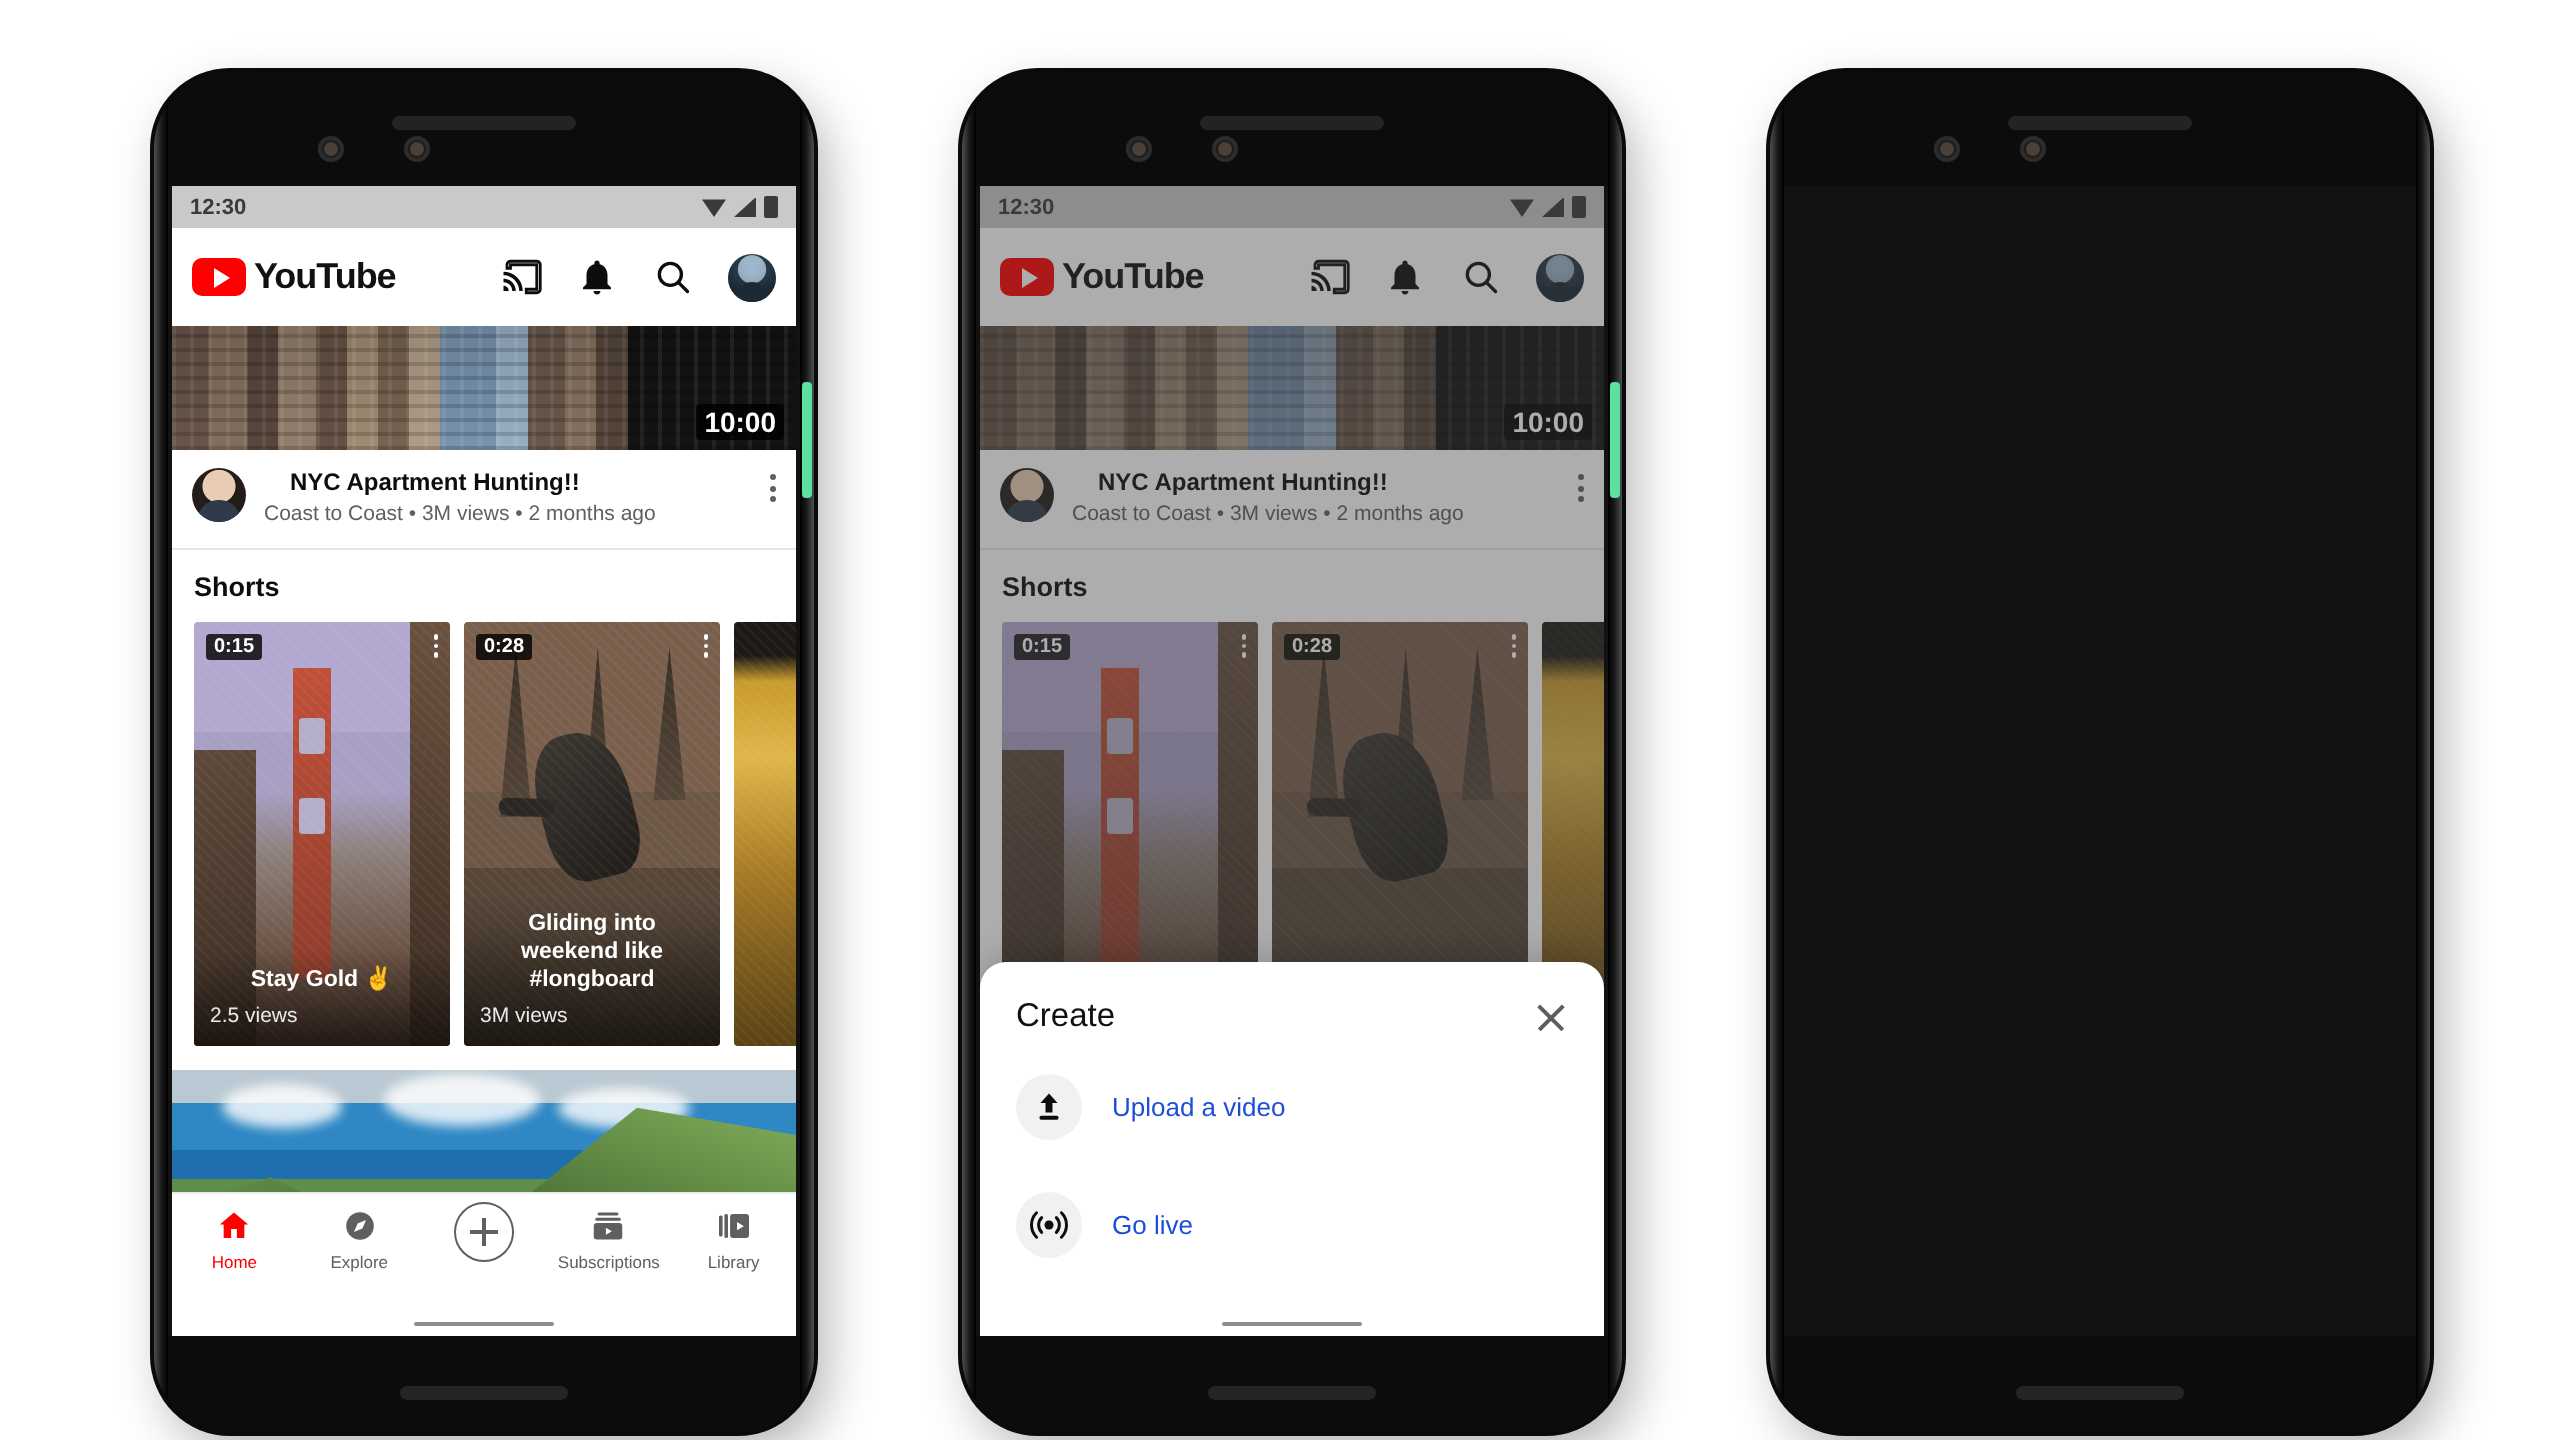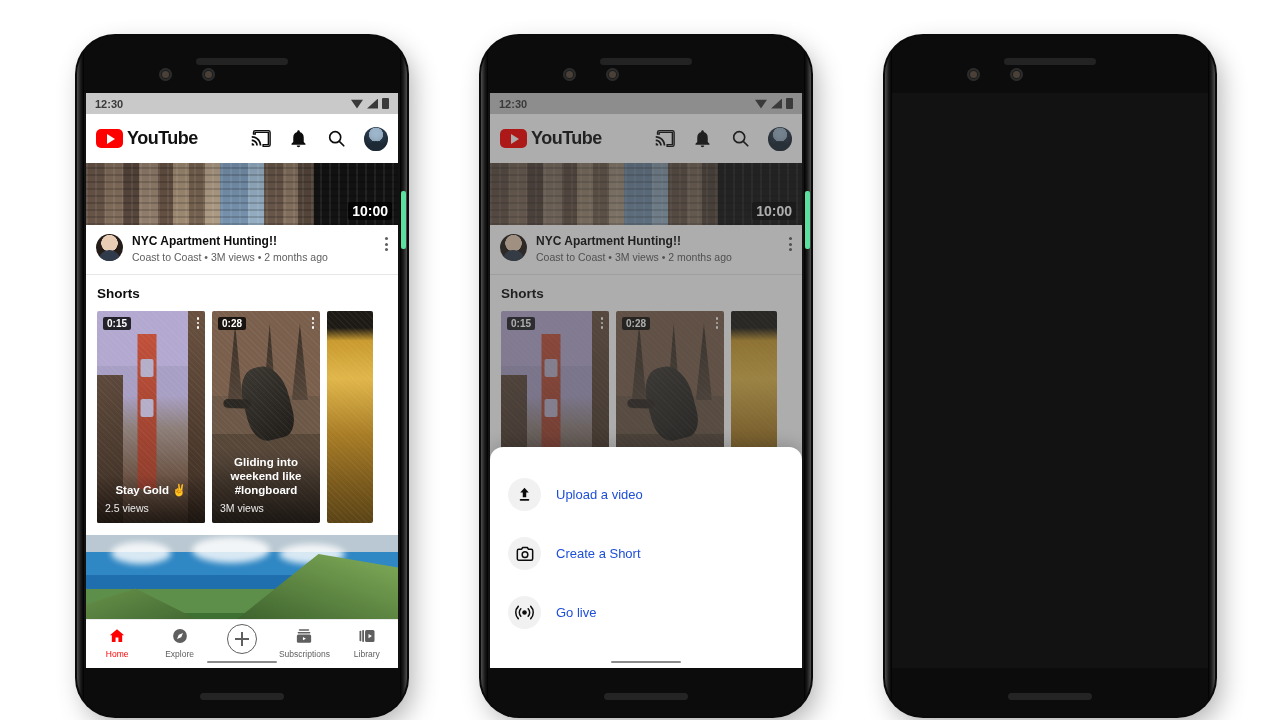--- a/index.html
+++ b/index.html
@@ -154,31 +154,31 @@
   }
   .ch-avatar {
     width: 27px; height: 27px; border-radius: 50%; flex: none; position: relative;
     background: radial-gradient(circle at 50% 34%, #e8cdb4 0 36%, #241c18 38% 100%);
     overflow: hidden;
   }
   .ch-avatar::after {
     content:""; position:absolute; left:3px; bottom:0; width:21px; height:11px;
     border-radius: 10px 10px 0 0; background:#2f3b4a;
   }
-  .v-title { font-size: 12px; font-weight: bold; color: #0d0d0d; line-height: 1.25; }
+  .v-title { font-size: 12px; font-weight: bold; color: #0d0d0d; line-height: 1.25; margin-left: 13px; }
   .v-sub { font-size: 10.5px; color: #606060; margin-top: 2px; }
   .kebab { margin-left: auto; display: flex; flex-direction: column; gap: 2.5px; padding-top: 3px; }
   .kebab i { width: 3px; height: 3px; border-radius: 50%; background: #606060; display:block; }
 
   
   .shorts-sec { border-top: 1px solid #e6e6e6; padding: 11px 0 0; background: #fff; }
   .shorts-title { font-size: 13.5px; font-weight: bold; color: #0d0d0d; padding: 0 11px 10px; }
   .shorts-row { display: flex; gap: 7px; padding: 0 11px; }
   .short-card {
-    width: 108px; height: 212px; flex: none; position: relative;
+    width: 128px; height: 212px; flex: none; position: relative;
     border-radius: 2px; overflow: hidden;
   }
   .short-card.c1 {
     background:
       linear-gradient(180deg, #b3a8cf 0 26%, #a89fc4 26% 40%, #8d7f7a 55%, #6b5344 78%, #4a382c 100%);
   }
   .short-card.c1 .bridge {
     position: absolute; left: 46%; top: 11%; width: 19px; height: 73%;
     transform: translateX(-50%);
     background: linear-gradient(180deg,#c1503a,#8f3d2c);
@@ -262,21 +262,21 @@
     clip-path: polygon(100% 100%, 100% 18%, 46% 0, 0 72%, 0 100%);
   }
   .scenic .valley {
     position:absolute; left:28%; bottom:0; width:34%; height:26%;
     background: linear-gradient(180deg,#a7cc79,#6d9a49);
     clip-path: polygon(18% 100%, 0 0, 100% 12%, 84% 100%);
   }
 
   
   .botnav {
-    position: absolute; left: 0; right: 0; bottom: 0; height: 49px;
+    position: absolute; left: 0; right: 0; bottom: 0; height: 72px;
     background: #fff; display: flex; align-items: flex-start;
     padding-top: 7px; border-top: 1px solid #ececec; z-index: 3;
   }
   .nav-item {
     flex: 1; display: flex; flex-direction: column; align-items: center; gap: 4px;
   }
   .nav-lbl { font-size: 8.5px; color: #606060; }
   .nav-item.active .nav-lbl { color: #ff0000; }
   .nav-ic { width: 18px; height: 18px; display:block; }
   .plus-btn {
@@ -646,40 +646,35 @@
           </div>
           <div class="short-card c3">
             <div class="grain"></div>
           </div>
         </div>
       </div>
 
       <div class="scrim"></div>
 
       <div class="sheet">
+        <div class="sheet-head">
+          <span class="sheet-title">Create</span>
+          <span class="sheet-close"></span>
+        </div>
 
         <div class="sheet-item">
           <span class="sheet-ic">
             <svg width="19" height="19" viewBox="0 0 24 24">
               <path d="M12 3.5 6.6 9.4h3.2v6.1h4.4V9.4h3.2z" fill="#0d0d0d"></path>
               <rect x="6" y="17.6" width="12" height="2.4" rx="1" fill="#0d0d0d"></rect>
             </svg>
           </span>
           <span class="sheet-lbl">Upload a video</span>
         </div>
 
-        <div class="sheet-item">
-          <span class="sheet-ic">
-            <svg width="20" height="20" viewBox="0 0 24 24">
-              <path d="M9.2 4.2h5.6l1.2 2h3.4c1 0 1.8.8 1.8 1.8v9.6c0 1-.8 1.8-1.8 1.8H4.6c-1 0-1.8-.8-1.8-1.8V8c0-1 .8-1.8 1.8-1.8H8z" fill="none" stroke="#0d0d0d" stroke-width="1.8" stroke-linejoin="round"></path>
-              <circle cx="12" cy="12.8" r="3.4" fill="none" stroke="#0d0d0d" stroke-width="1.8"></circle>
-            </svg>
-          </span>
-          <span class="sheet-lbl">Create a Short</span>
-        </div>
 
         <div class="sheet-item">
           <span class="sheet-ic">
             <svg width="21" height="21" viewBox="0 0 24 24">
               <circle cx="12" cy="12" r="2.6" fill="#0d0d0d"></circle>
               <path d="M7.8 7.8a6 6 0 0 0 0 8.4M16.2 7.8a6 6 0 0 1 0 8.4" fill="none" stroke="#0d0d0d" stroke-width="1.7" stroke-linecap="round"></path>
               <path d="M4.9 5a9.9 9.9 0 0 0 0 14M19.1 5a9.9 9.9 0 0 1 0 14" fill="none" stroke="#0d0d0d" stroke-width="1.7" stroke-linecap="round"></path>
             </svg>
           </span>
           <span class="sheet-lbl">Go live</span>

